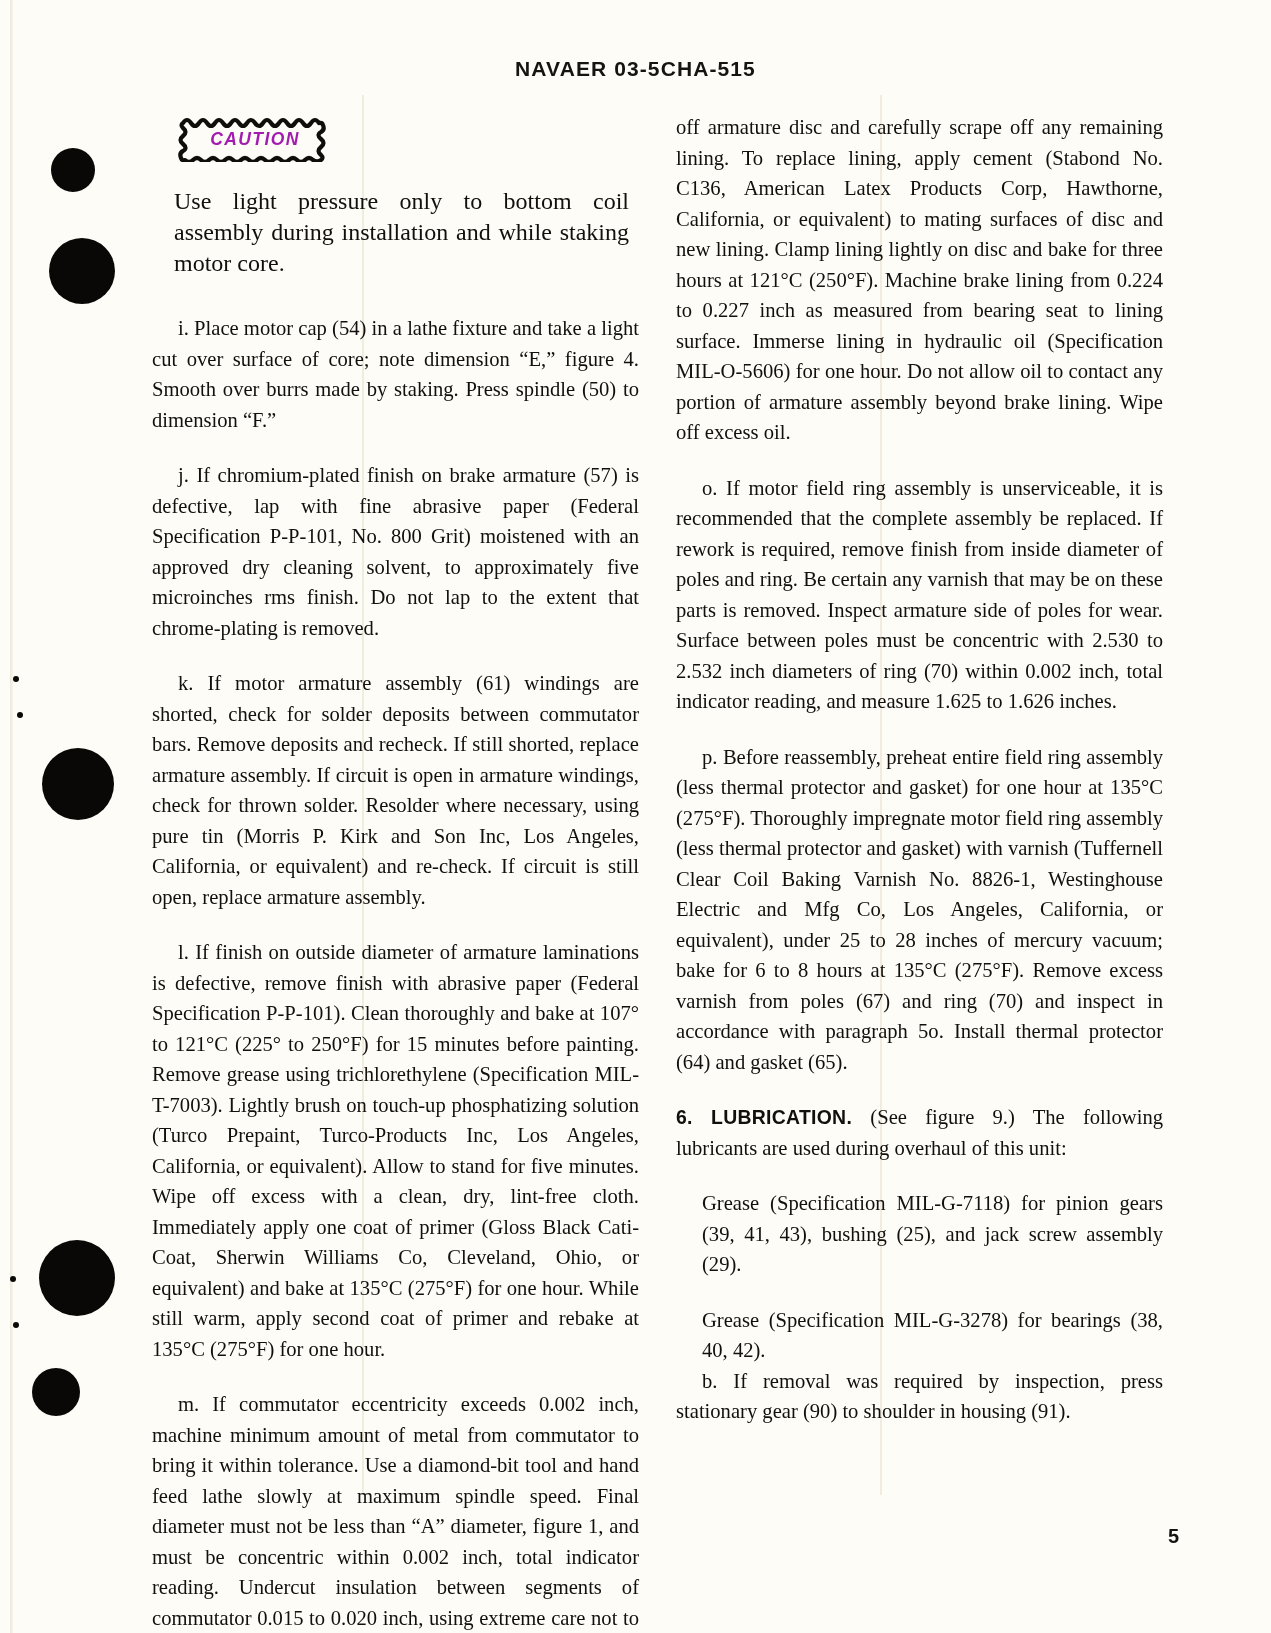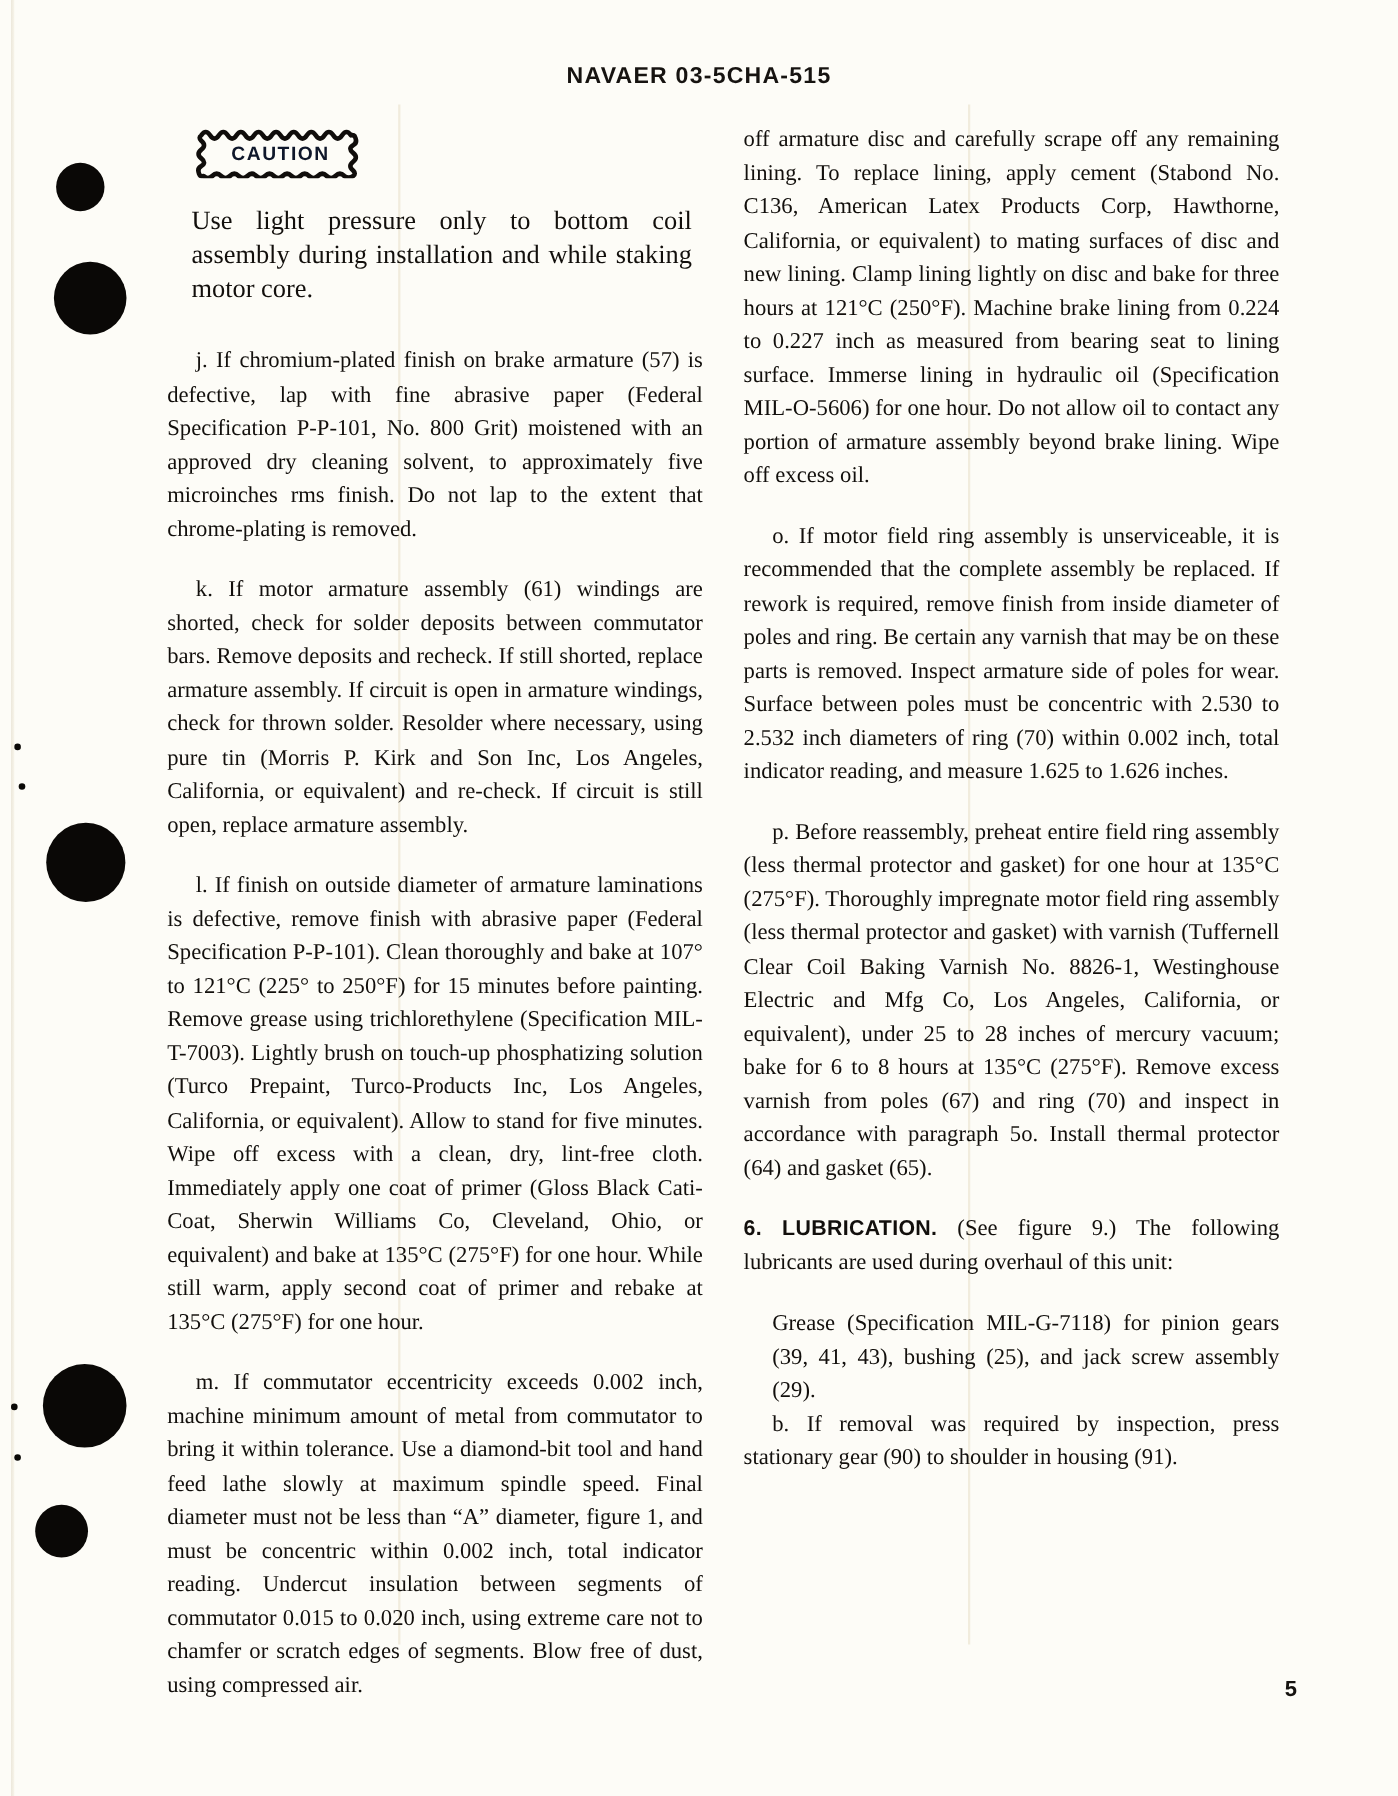--- a/index.html
+++ b/index.html
@@ -104,21 +104,22 @@
     left: 0; top: 0;
     width: 154px;
     height: 46px;
     display: flex;
     align-items: center;
     justify-content: center;
     font-family: "Liberation Sans", "DejaVu Sans", sans-serif;
     font-weight: bold;
     font-size: 17.5px;
     letter-spacing: 1.4px;
-    color: #0f172a;
+    color: #a21caf;
+    font-style: italic;
   }
 
   .caution-body {
     text-align: justify;
     font-size: 24px;
     line-height: 31px;
     margin: 0 0 34px 0;
     padding-left: 22px;
     padding-right: 10px;
   }
@@ -186,38 +187,40 @@
                    q-4,4 -8,0 q-4,-4 -8,0 q-4,4 -8,0 q-4,-4 -8,0 q-4,4 -8,0
                    q-4,-4 -8,0 q-4,4 -8,0 q-3,1 -4,-2
                    q-2,-5 2,-7 q5,-3 0,-7 q-5,-4 0,-8 q5,-4 0,-8 q-3,-3 0,-5 Z" fill="none" stroke="#100d0b" stroke-width="4.2" stroke-linejoin="round"></path>
         </svg>
         <div class="caution-label">CAUTION</div>
       </div>
     </div>
 
     <div class="caution-body">Use light pressure only to bottom coil assembly during installation and while staking motor core.</div>
 
+    <p class="ind">i. Place motor cap (54) in a lathe fixture and take a light cut over surface of core; note dimension “E,” figure 4. Smooth over burrs made by staking. Press spindle (50) to dimension “F.”</p>
     <p class="ind">j. If chromium-plated finish on brake armature (57) is defective, lap with fine abrasive paper (Federal Specification P-P-101, No. 800 Grit) moistened with an approved dry cleaning solvent, to approximately five microinches rms finish. Do not lap to the extent that chrome-plating is removed.</p>
     <p class="ind">k. If motor armature assembly (61) windings are shorted, check for solder deposits between commutator bars. Remove deposits and recheck. If still shorted, replace armature assembly. If circuit is open in armature windings, check for thrown solder. Resolder where necessary, using pure tin (Morris P. Kirk and Son Inc, Los Angeles, California, or equivalent) and re-check. If circuit is still open, replace armature assembly.</p>
     <p class="ind">l. If finish on outside diameter of armature laminations is defective, remove finish with abrasive paper (Federal Specification P-P-101). Clean thoroughly and bake at 107° to 121°C (225° to 250°F) for 15 minutes before painting. Remove grease using trichlorethylene (Specification MIL-T-7003). Lightly brush on touch-up phosphatizing solution (Turco Prepaint, Turco-Products Inc, Los Angeles, California, or equivalent). Allow to stand for five minutes. Wipe off excess with a clean, dry, lint-free cloth. Immediately apply one coat of primer (Gloss Black Cati-Coat, Sherwin Williams Co, Cleveland, Ohio, or equivalent) and bake at 135°C (275°F) for one hour. While still warm, apply second coat of primer and rebake at 135°C (275°F) for one hour.</p>
     <p class="ind">m. If commutator eccentricity exceeds 0.002 inch, machine minimum amount of metal from commutator to bring it within tolerance. Use a diamond-bit tool and hand feed lathe slowly at maximum spindle speed. Final diameter must not be less than “A” diameter, figure 1, and must be concentric within 0.002 inch, total indicator reading. Undercut insulation between segments of commutator 0.015 to 0.020 inch, using extreme care not to chamfer or scratch edges of segments. Blow free of dust, using compressed air.</p>
 
   </div>
 
   <div class="col col-right">
 
     <p class="noind">off armature disc and carefully scrape off any remaining lining. To replace lining, apply cement (Stabond No. C136, American Latex Products Corp, Hawthorne, California, or equivalent) to mating surfaces of disc and new lining. Clamp lining lightly on disc and bake for three hours at 121°C (250°F). Machine brake lining from 0.224 to 0.227 inch as measured from bearing seat to lining surface. Immerse lining in hydraulic oil (Specification MIL-O-5606) for one hour. Do not allow oil to contact any portion of armature assembly beyond brake lining. Wipe off excess oil.</p>
 
     <p class="ind">o. If motor field ring assembly is unserviceable, it is recommended that the complete assembly be replaced. If rework is required, remove finish from inside diameter of poles and ring. Be certain any varnish that may be on these parts is removed. Inspect armature side of poles for wear. Surface between poles must be concentric with 2.530 to 2.532 inch diameters of ring (70) within 0.002 inch, total indicator reading, and measure 1.625 to 1.626 inches.</p>
     <p class="ind">p. Before reassembly, preheat entire field ring assembly (less thermal protector and gasket) for one hour at 135°C (275°F). Thoroughly impregnate motor field ring assembly (less thermal protector and gasket) with varnish (Tuffernell Clear Coil Baking Varnish No. 8826-1, Westinghouse Electric and Mfg Co, Los Angeles, California, or equivalent), under 25 to 28 inches of mercury vacuum; bake for 6 to 8 hours at 135°C (275°F). Remove excess varnish from poles (67) and ring (70) and inspect in accordance with paragraph 5o. Install thermal protector (64) and gasket (65).</p>
 
     <div class="section-block">
       <p class="noind"><span class="sec-num">6.</span><span>&nbsp;</span><span class="sec-title">LUBRICATION.</span><span> (See figure 9.) The following lubricants are used during overhaul of this unit:</span></p>
 
       <p class="indent-block">Grease (Specification MIL-G-7118) for pinion gears (39, 41, 43), bushing (25), and jack screw assembly (29).</p>
+      <p class="indent-block">Grease (Specification MIL-G-3278) for bearings (38, 40, 42).</p>
     </div>
 
     <div class="section-block">
 
       <p class="ind tight">b. If removal was required by inspection, press stationary gear (90) to shoulder in housing (91).</p>
 
     </div>
   </div>
 
   <div class="page-number">5</div>

